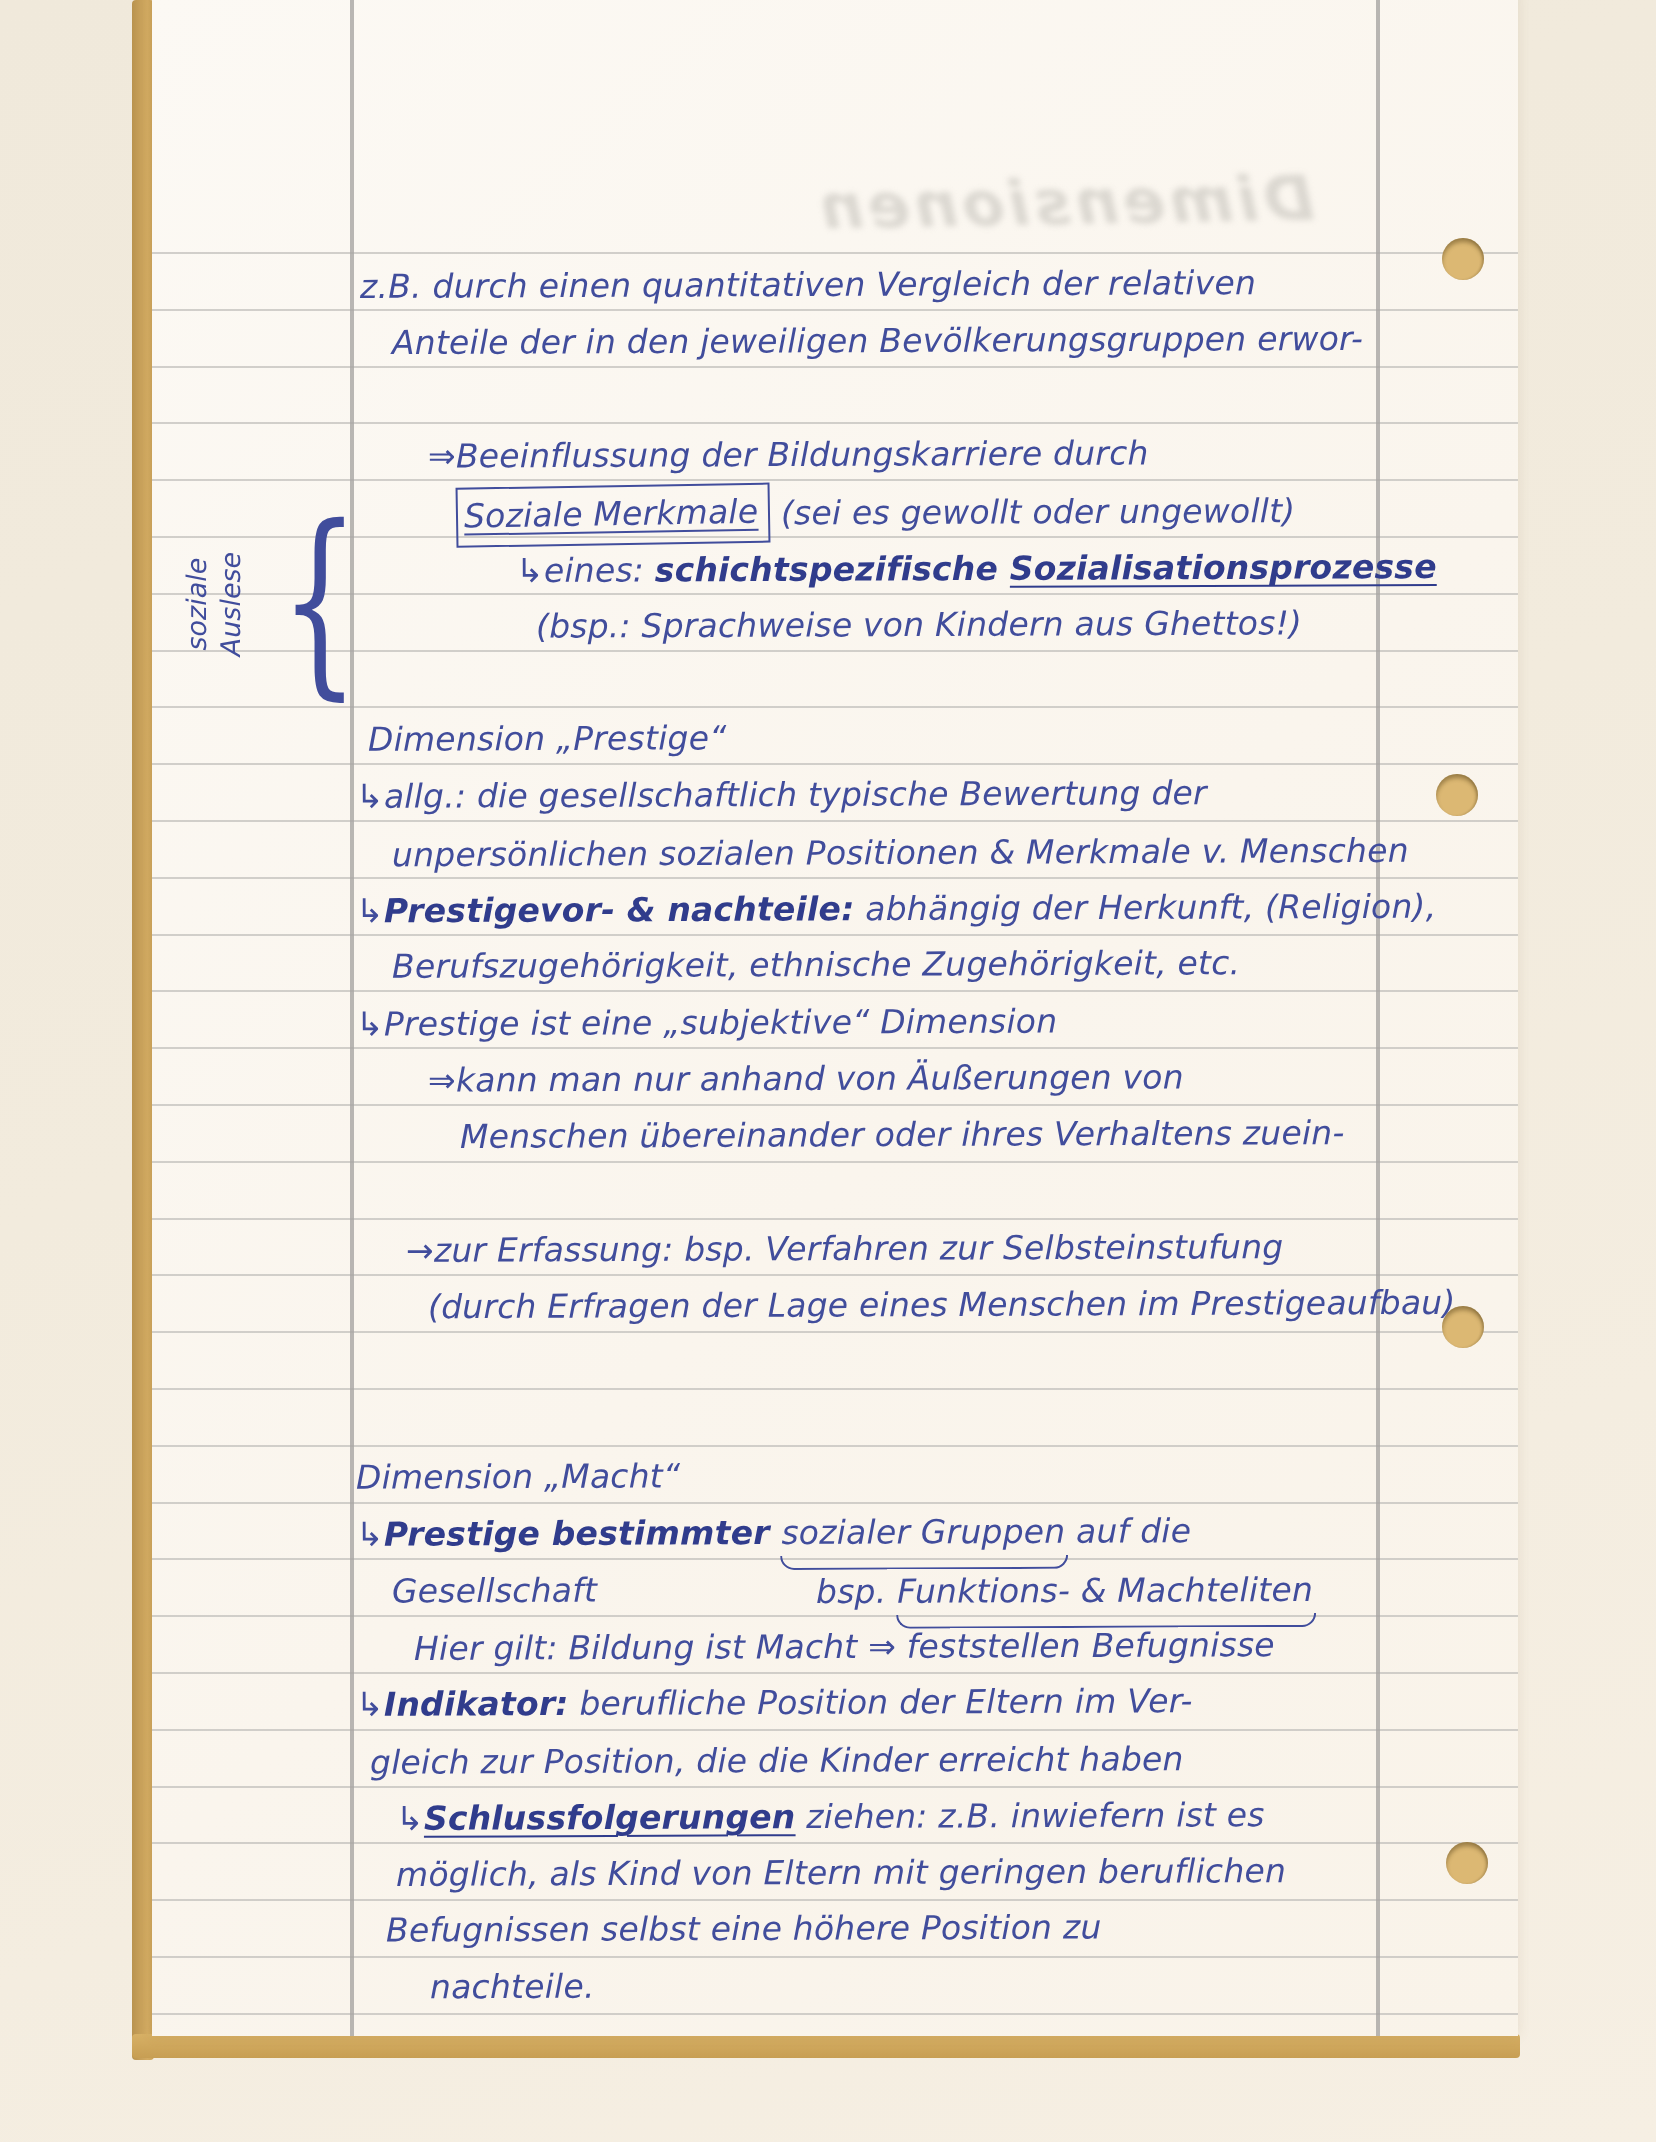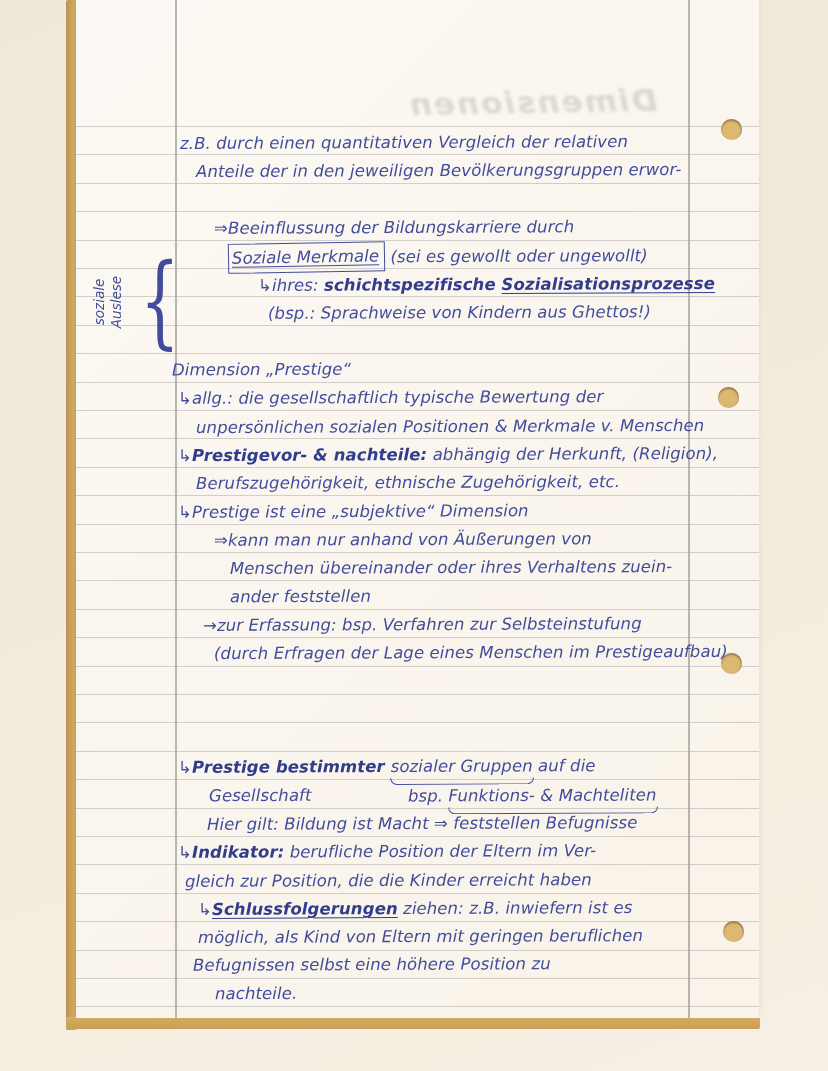--- a/index.html
+++ b/index.html
@@ -134,35 +134,35 @@
   <span>soziale</span><br>
   <span>Auslese</span>
 </div>
 <div class="margin-brace">{</div>
 
 <div class="notes" id="notes">
     <div class="hw-line" style="left: 180px; top: 129px;"><span class="p-plain">z.B. durch einen quantitativen Vergleich der relativen</span></div>
     <div class="hw-line" style="left: 196px; top: 157px;"><span class="p-plain">Anteile der in den jeweiligen Bevölkerungsgruppen erwor-</span></div>
     <div class="hw-line" style="left: 214px; top: 214px;"><span class="p-plain">⇒</span><span class="p-plain">Beeinflussung der Bildungskarriere durch</span></div>
     <div class="hw-line" style="left: 228px; top: 242px;"><span class="p-boxed">Soziale Merkmale</span><span class="p-plain"> (sei es gewollt oder ungewollt)</span></div>
-    <div class="hw-line" style="left: 258px; top: 271px;"><span class="p-plain">↳ihres: </span><span class="p-bold">schichtspezifische </span><span class="p-bold-underline">Sozialisationsprozesse</span></div>
+    <div class="hw-line" style="left: 258px; top: 271px;"><span class="p-plain">↳eines: </span><span class="p-bold">schichtspezifische </span><span class="p-bold-underline">Sozialisationsprozesse</span></div>
     <div class="hw-line" style="left: 268px; top: 299px;"><span class="p-plain">(bsp.: Sprachweise von Kindern aus Ghettos!)</span></div>
-    <div class="hw-line" style="left: 172px; top: 356px; text-align: right;"><span class="p-plain">Dimension „Prestige“</span></div>
+    <div class="hw-line" style="left: 184px; top: 356px; text-align: right;"><span class="p-plain">Dimension „Prestige“</span></div>
     <div class="hw-line" style="left: 178px; top: 384px;"><span class="p-plain">↳allg.: die gesellschaftlich typische Bewertung der</span></div>
     <div class="hw-line" style="left: 196px; top: 413px;"><span class="p-plain">unpersönlichen sozialen Positionen &amp; Merkmale v. Menschen</span></div>
     <div class="hw-line" style="left: 178px; top: 441px;"><span class="p-plain">↳</span><span class="p-bold">Prestigevor- &amp; nachteile:</span><span class="p-plain"> abhängig der Herkunft, (Religion),</span></div>
     <div class="hw-line" style="left: 196px; top: 469px;"><span class="p-plain">Berufszugehörigkeit, ethnische Zugehörigkeit, etc.</span></div>
     <div class="hw-line" style="left: 178px; top: 498px;"><span class="p-plain">↳Prestige ist eine „subjektive“ Dimension</span></div>
     <div class="hw-line" style="left: 214px; top: 526px;"><span class="p-plain">⇒</span><span class="p-plain">kann man nur anhand von Äußerungen von</span></div>
     <div class="hw-line" style="left: 230px; top: 554px;"><span class="p-plain">Menschen übereinander oder ihres Verhaltens zuein-</span></div>
-    <div class="hw-line" style="left: 230px; top: 583px;"><span class="p-plain">ander feststellen</span></div>
     <div class="hw-line" style="left: 203px; top: 611px;"><span class="p-plain">→zur Erfassung: bsp. Verfahren zur Selbsteinstufung</span></div>
     <div class="hw-line" style="left: 214px; top: 639px;"><span class="p-plain">(durch Erfragen der Lage eines Menschen im Prestigeaufbau)</span></div>
+    <div class="hw-line" style="left: 178px; top: 725px;"><span class="p-plain">Dimension „Macht“</span></div>
     <div class="hw-line" style="left: 178px; top: 753px;"><span class="p-plain">↳</span><span class="p-bold">Prestige bestimmter </span><span class="p-underbrace">sozialer Gruppen</span><span class="p-plain"> auf die</span></div>
-    <div class="hw-line" style="left: 196px; top: 782px; margin-left: 13px;"><span class="p-plain">Gesellschaft</span></div>
+    <div class="hw-line" style="left: 196px; top: 782px;"><span class="p-plain">Gesellschaft</span></div>
     <div class="hw-line" style="left: 408px; top: 782px;"><span class="p-plain">bsp. </span><span class="p-underbrace">Funktions- &amp; Machteliten</span></div>
     <div class="hw-line" style="left: 207px; top: 810px;"><span class="p-plain">Hier gilt: Bildung ist Macht ⇒ </span><span class="p-plain">feststellen Befugnisse</span></div>
     <div class="hw-line" style="left: 178px; top: 838px;"><span class="p-plain">↳</span><span class="p-bold">Indikator:</span><span class="p-plain"> berufliche Position der Eltern im Ver-</span></div>
     <div class="hw-line" style="left: 185px; top: 867px;"><span class="p-plain">gleich zur Position, die die Kinder erreicht haben</span></div>
     <div class="hw-line" style="left: 198px; top: 895px;"><span class="p-plain">↳</span><span class="p-bold-underline">Schlussfolgerungen</span><span class="p-plain"> ziehen: z.B. inwiefern ist es</span></div>
     <div class="hw-line" style="left: 198px; top: 923px;"><span class="p-plain">möglich, als Kind von Eltern mit geringen beruflichen</span></div>
     <div class="hw-line" style="left: 193px; top: 951px;"><span class="p-plain">Befugnissen selbst eine höhere Position zu</span></div>
     <div class="hw-line" style="left: 215px; top: 980px;"><span class="p-plain">nachteile.</span></div>
   </div>
 

